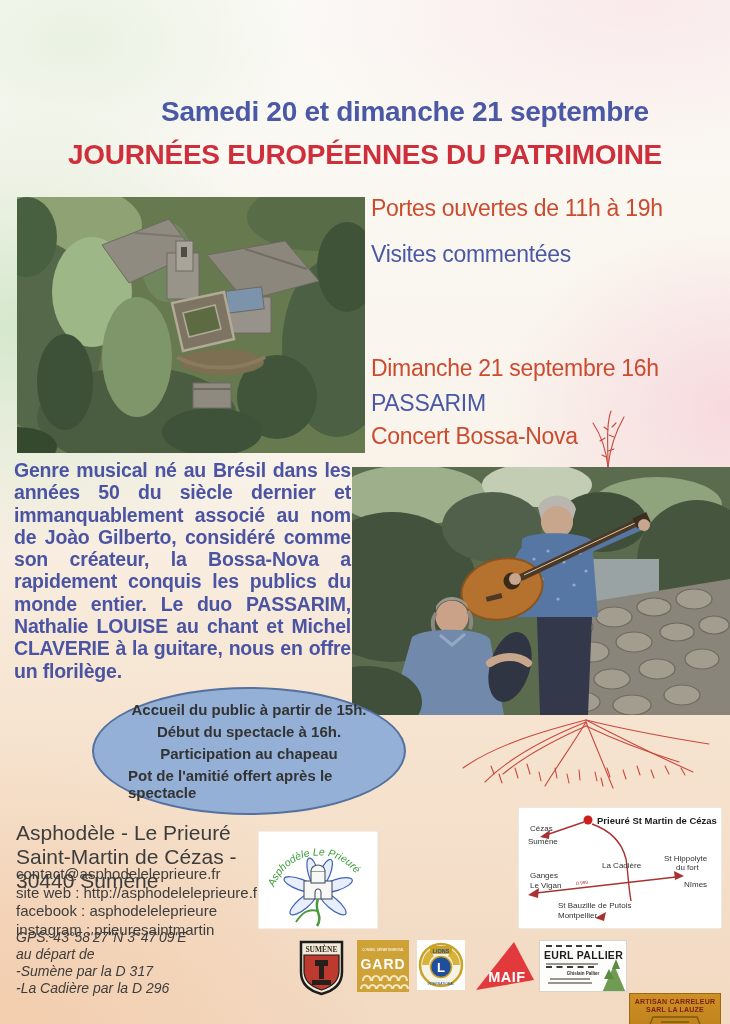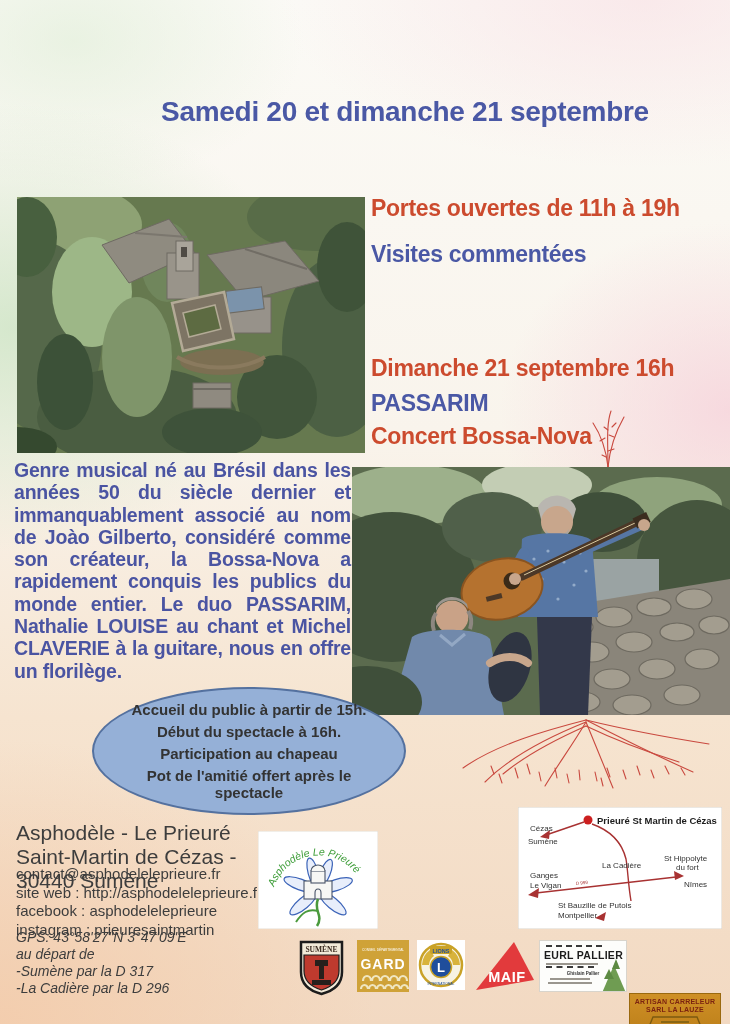--- a/index.html
+++ b/index.html
@@ -11,35 +11,35 @@
       radial-gradient(ellipse 320px 260px at 100% 40%, rgba(246,208,218,0.75), rgba(246,208,218,0) 72%),
       radial-gradient(ellipse 520px 240px at 88% 0%, rgba(248,222,227,0.60), rgba(248,222,227,0) 70%),
       radial-gradient(ellipse 330px 210px at 10% 4%, rgba(224,238,216,0.65), rgba(224,238,216,0) 70%),
       radial-gradient(ellipse 500px 380px at 0% 100%, rgba(243,203,170,0.85), rgba(243,203,170,0) 75%),
       linear-gradient(180deg,#fbfaf6 0%,#f9f4ec 42%,#f6e4d0 70%,#f2d9c2 100%);
   }
   .abs{position:absolute;}
   .title1{top:42px;left:0;width:730px;text-align:center;font-size:34px;font-weight:bold;color:#c85230;letter-spacing:-0.5px;}
   .title2{top:96px;left:0;width:730px;text-align:center;font-size:28px;font-weight:bold;color:#4a58a5;letter-spacing:-0.3px;padding-left:40px;}
   .title3{top:139px;left:0;width:730px;text-align:center;font-size:28px;font-weight:bold;color:#cf2e3b;letter-spacing:-0.3px;}
-  .rh{left:371px;width:356px;font-size:23px;font-weight:bold;letter-spacing:-0.3px;}
+  .rh{left:371px;width:356px;font-size:23px;font-weight:normal;letter-spacing:-0.3px;}
   .red{color:#cc4b2e;} .blue{color:#4a58a5;}
   .open-hours{top:195px;} .visits{top:241px;}
   .concert-date{top:355px;} .band{top:390px;} .concert-label{top:423px;}
   .description{
     top:459px;left:14px;width:337px;font-size:19.5px;font-weight:bold;color:#4a54a2;
     text-align:justify;line-height:22.3px;letter-spacing:-0.2px;
   }
   .aerial{top:197px;left:17px;}
   .duo{top:467px;left:352px;}
   .oval{
     top:687px;left:92px;width:314px;height:128px;box-sizing:border-box;
     background:#95b0d7;border:2px solid #54719f;border-radius:50%;
     display:flex;flex-direction:column;justify-content:center;align-items:center;
-    padding:10px 34px;text-align:center;
+    padding:10px 34px;text-align:left;
   }
   .oval div{font-size:15px;font-weight:bold;color:#333;line-height:17px;margin:2.5px 0;}
   .contact-org{top:821px;left:16px;width:252px;font-size:21px;color:#3d3d3d;line-height:24px;}
   .contact-links{top:865px;left:16px;width:300px;font-size:15px;color:#3d3d3d;line-height:18.5px;}
   .gps{top:929px;left:16px;width:240px;font-size:14px;font-style:italic;color:#3d3d3d;line-height:17px;}
   .asso-logo{top:831px;left:258px;}
   .map-box{top:807px;left:518px;}
   .sponsor{position:absolute;}
   .sp-sumene{top:939px;left:299px;} .sp-gard{top:940px;left:357px;} .sp-lions{top:940px;left:417px;}
   .sp-maif{top:938px;left:474px;} .sp-eurl{top:940px;left:539px;text-align:center;} .sp-artisan{top:941px;left:629px;}
@@ -52,20 +52,21 @@
   .artisan-card{width:92px;height:50px;background:linear-gradient(180deg,#cf9026,#b87b17);border:1px solid #9a690f;box-sizing:border-box;text-align:center;padding-top:4px;position:relative;}
   .art-t1,.art-t2{font-size:7px;font-weight:bold;color:#7c2310;line-height:8px;letter-spacing:0.2px;}
   .sk{stroke:#c9493f;fill:none;stroke-width:1.1;stroke-linecap:round;}
 </style>
 </head>
 <body>
 
 <div class="poster">
 
   <div class="abs title2">Samedi 20 et dimanche 21 septembre</div>
+  <div class="abs title3">JOURNÉES EUROPÉENNES DU PATRIMOINE</div>
 
   <svg class="abs aerial" width="348" height="256" viewBox="0 0 348 256">
     <rect width="348" height="256" fill="#66794f"></rect>
     <g>
       <ellipse cx="45" cy="28" rx="80" ry="42" fill="#8ea274"></ellipse>
       <ellipse cx="300" cy="20" rx="70" ry="34" fill="#586c48"></ellipse>
       <ellipse cx="25" cy="140" rx="60" ry="95" fill="#55684a"></ellipse>
       <ellipse cx="320" cy="150" rx="55" ry="90" fill="#4c6044"></ellipse>
       <ellipse cx="120" cy="220" rx="100" ry="50" fill="#4a5d41"></ellipse>
       <ellipse cx="75" cy="95" rx="40" ry="55" fill="#9db787"></ellipse>

